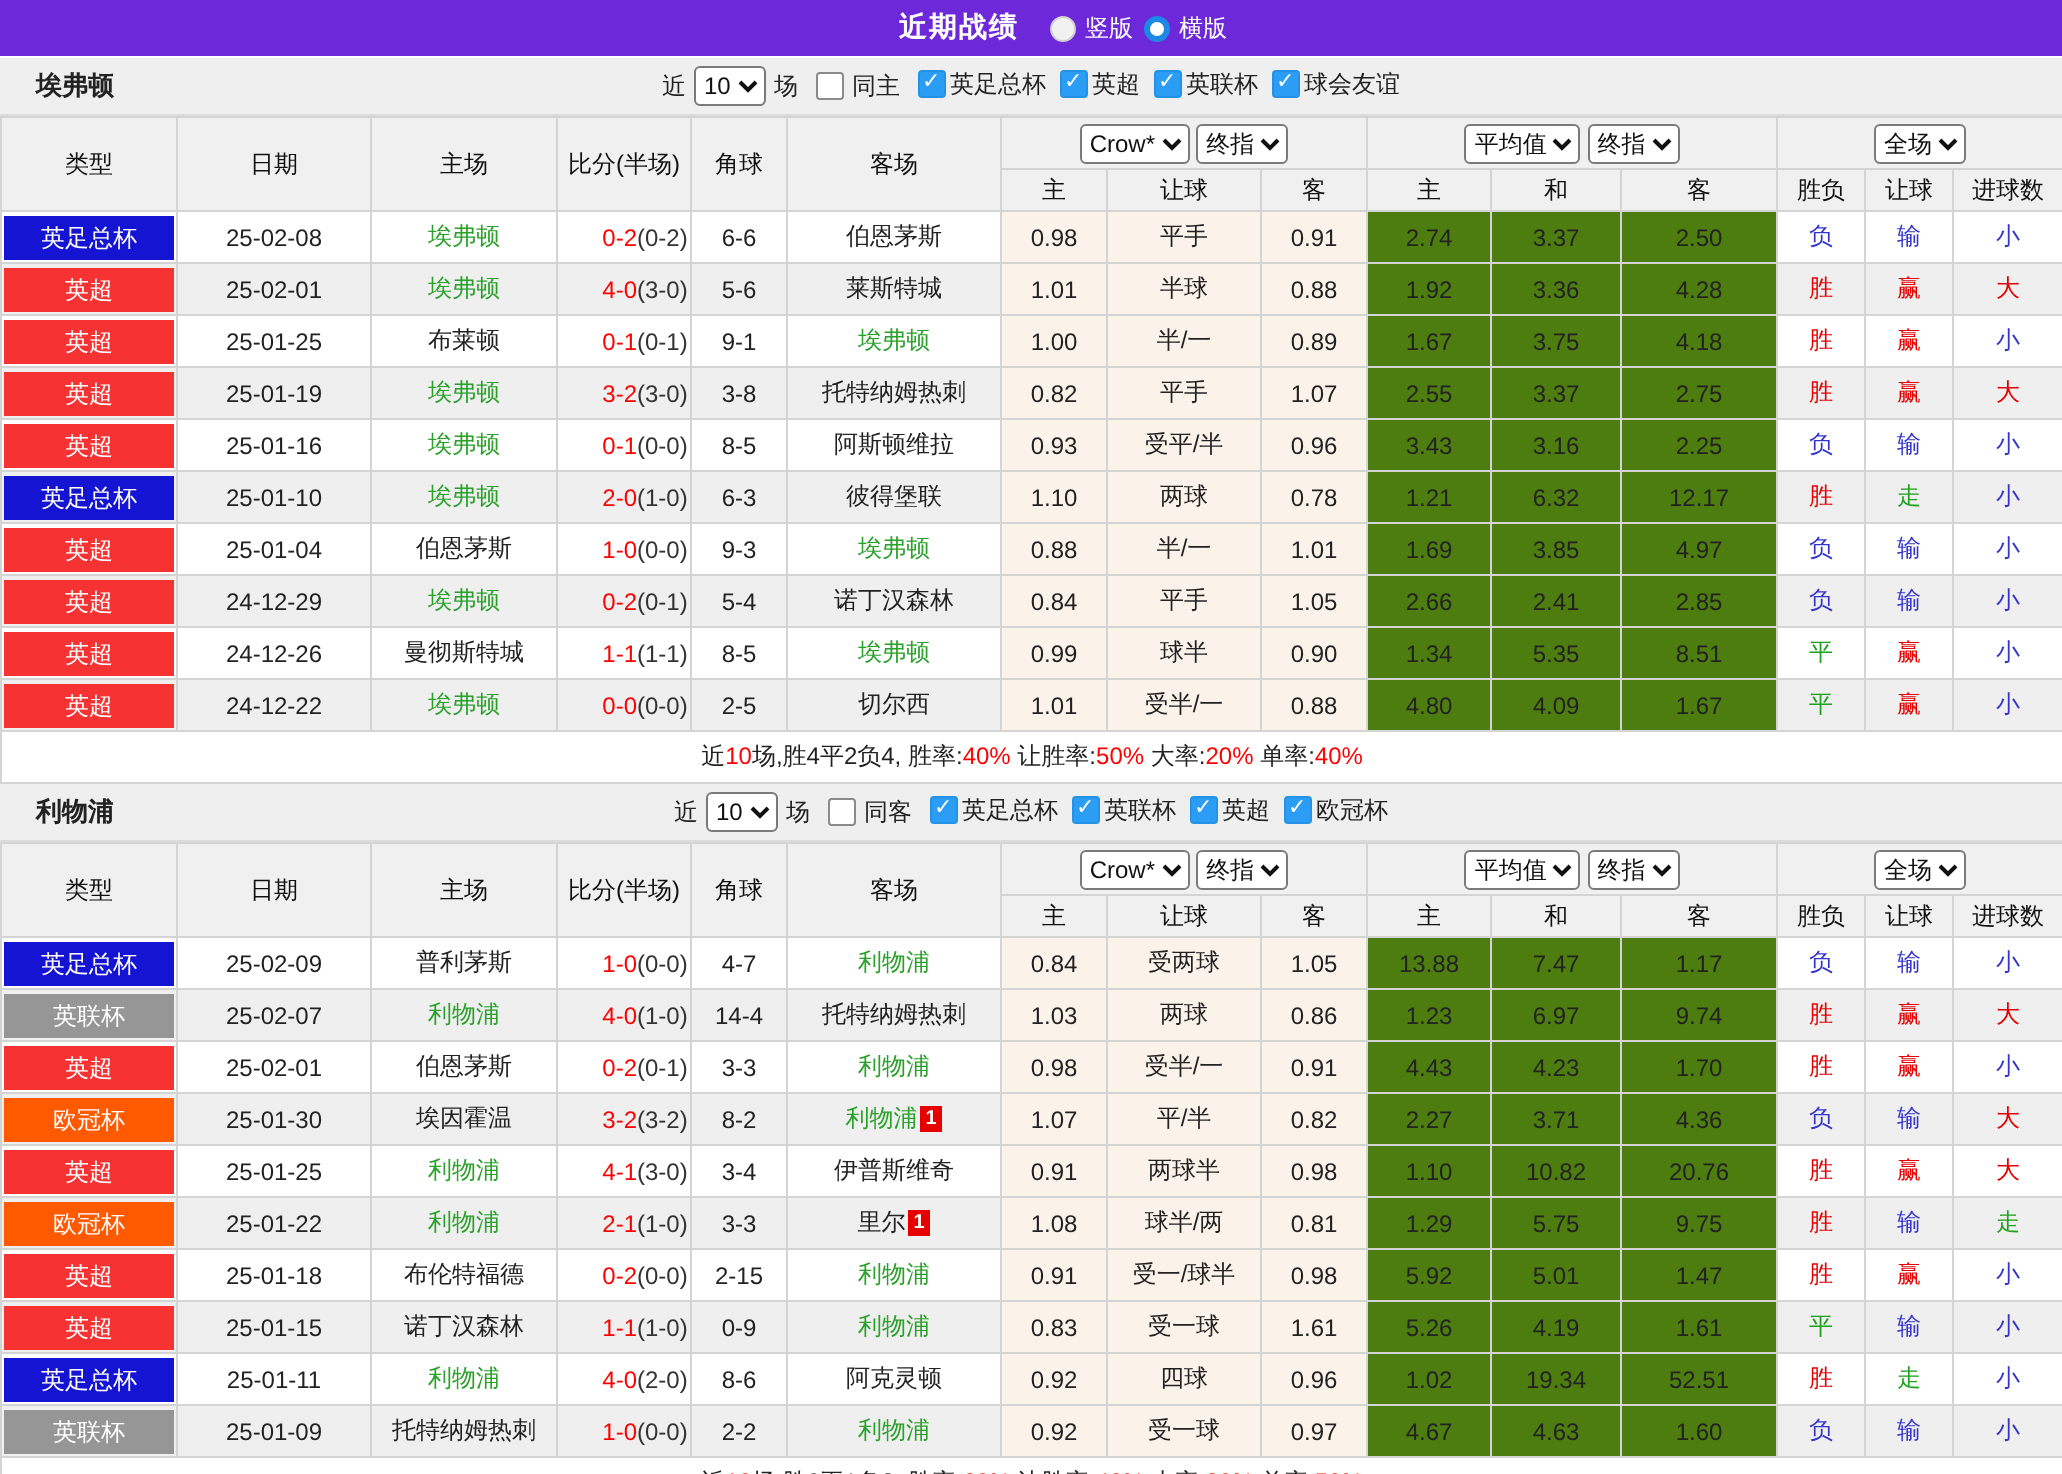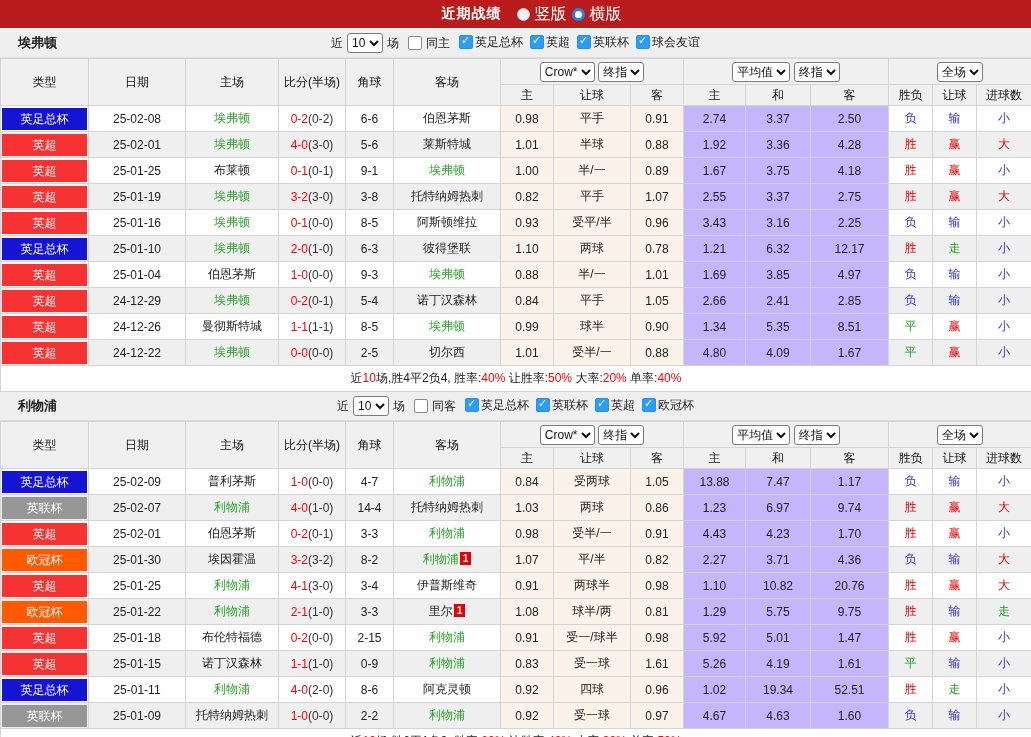--- a/index.html
+++ b/index.html
@@ -5,34 +5,34 @@
   html,body{margin:0;padding:0;}
   body{
     width:1031px;
     font-family:"Liberation Sans","DejaVu Sans",sans-serif;
     font-size:12px;
     color:#222;
     background:#fff;
   }
   .titlebar{
     height:28px;
-    background:#b91c1c;
+    background:#6d28d9;
     color:#fff;
     display:flex;
     align-items:center;
     justify-content:center;
     gap:5px;
     border-bottom:1px solid #fff;
     padding-left:32px;
   }
   .titlebar .t{font-size:14px;font-weight:bold;margin-right:10px;letter-spacing:1px;}
   .radio{width:11px;height:11px;border-radius:50%;display:inline-block;vertical-align:middle;box-sizing:content-box;}
   .radio.filled{background:#f1f1f1;border:1px solid #cfcfcf;}
   .radio.ring{background:#fff;border:3px solid #1e88e5;width:7px;height:7px;}
-  .radio-label{font-size:16px;color:#fff;}
+  .radio-label{font-size:12px;color:#fff;}
 
   .filter-row{
     height:28px;
     background:#efefef;
     position:relative;
     display:flex;
     align-items:center;
     justify-content:center;
     border-bottom:1px solid #dcdcdc;
   }
@@ -55,27 +55,27 @@
   .lg-opt{display:inline-flex;align-items:center;}
 
   table{border-collapse:collapse;width:1031px;table-layout:fixed;}
   th,td{border:1px solid #d4d4d4;text-align:center;padding:0;overflow:hidden;white-space:nowrap;}
   thead th{background:#f0f0f0;font-weight:normal;color:#111;}
   thead tr.grp-row th{height:25px;}
   thead tr.sub-row th{height:20px;}
   tbody td{height:25px;background:#fff;}
   tbody tr.even td:not(.hcp):not(.euro){background:#efefef;}
   td.hcp{background:#fbf3ea;}
-  td.euro{background:#c4b5fd;}
+  td.euro{background:#4d7c0f;}
   tfoot td{height:25px;background:#fff;font-size:12px;color:#222;}
   tfoot .hl{color:#f00;}
 
   .lg-badge{margin:1px;height:22px;line-height:22px;color:#fff;font-size:12px;}
   .tg{color:#2aa12a;}
-  .ft{color:#f00;}
+  .ft{color:#f00;padding-left:21px;}
   .ht{color:#333;}
   .c-red{color:#e60000;}
   .c-blue{color:#3434cc;}
   .c-green{color:#1fa11f;}
   .rc-badge{display:inline-block;background:#e60000;color:#fff;font-size:10px;line-height:13px;
             padding:0 3px;margin-left:1px;font-weight:bold;vertical-align:1px;}
 </style>
 </head>
 <body>
 

